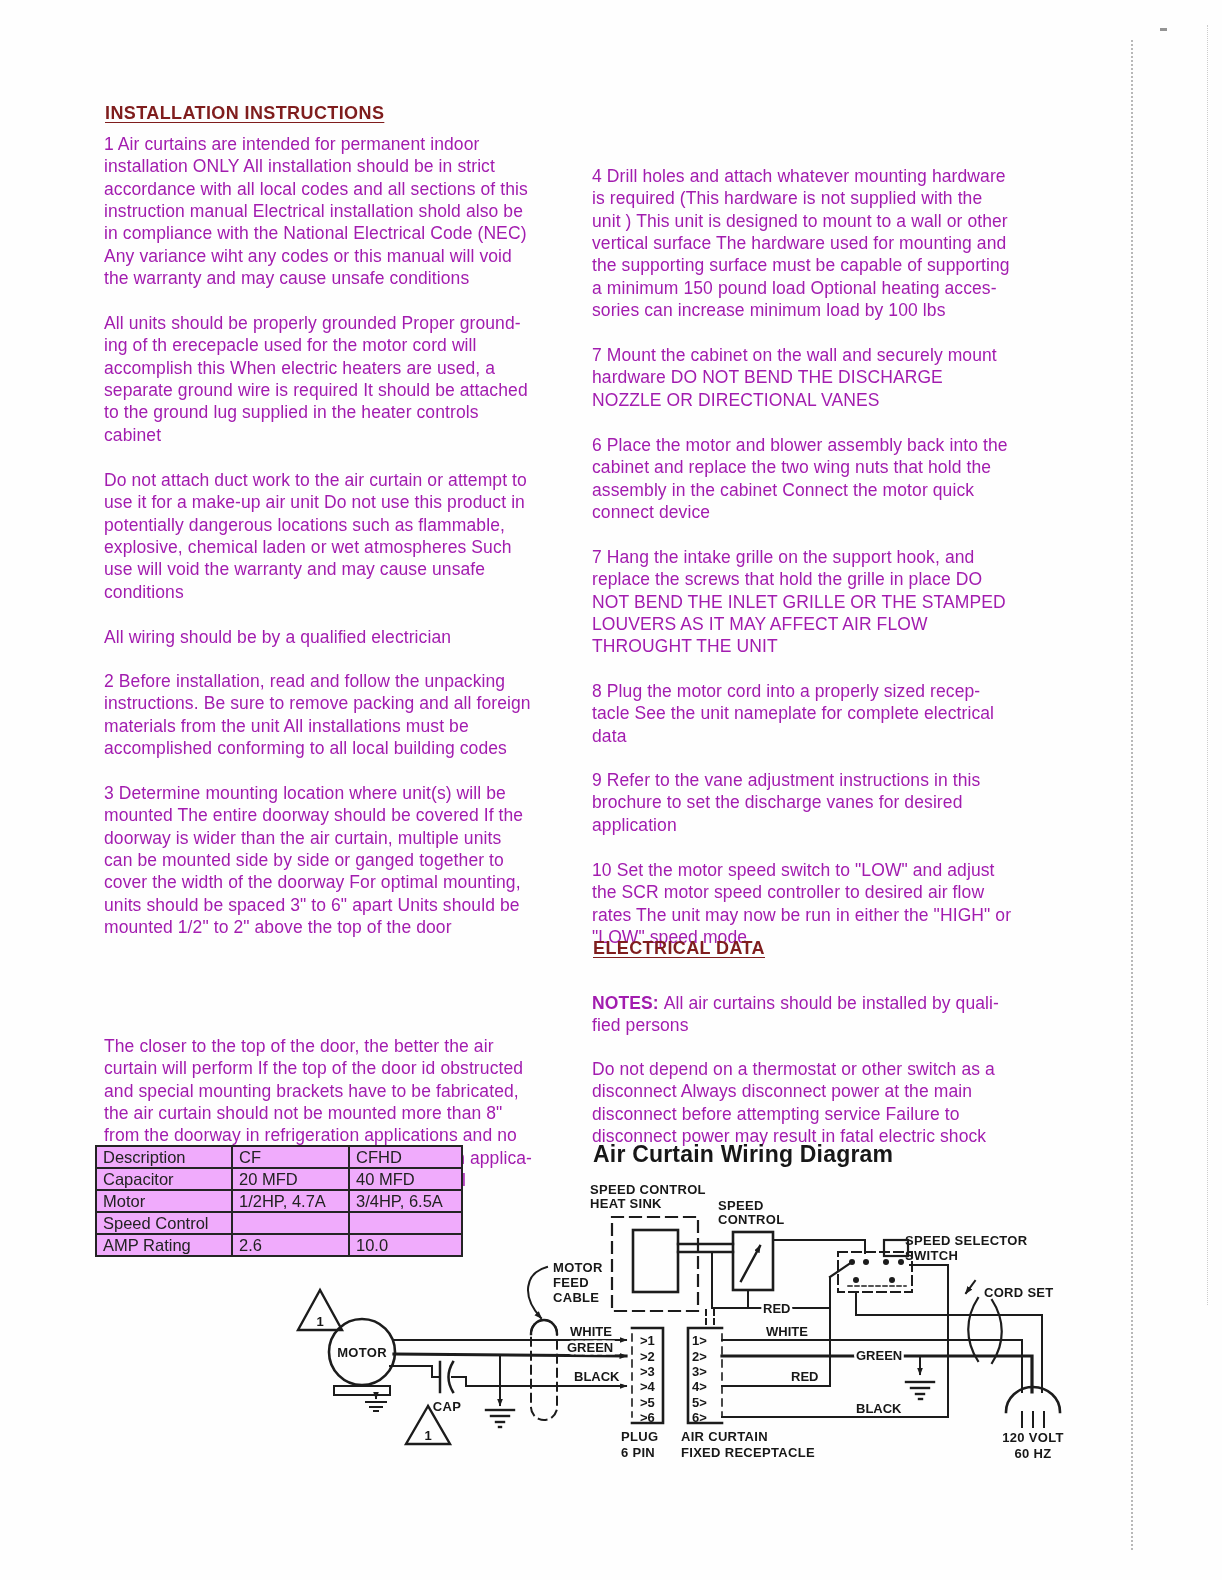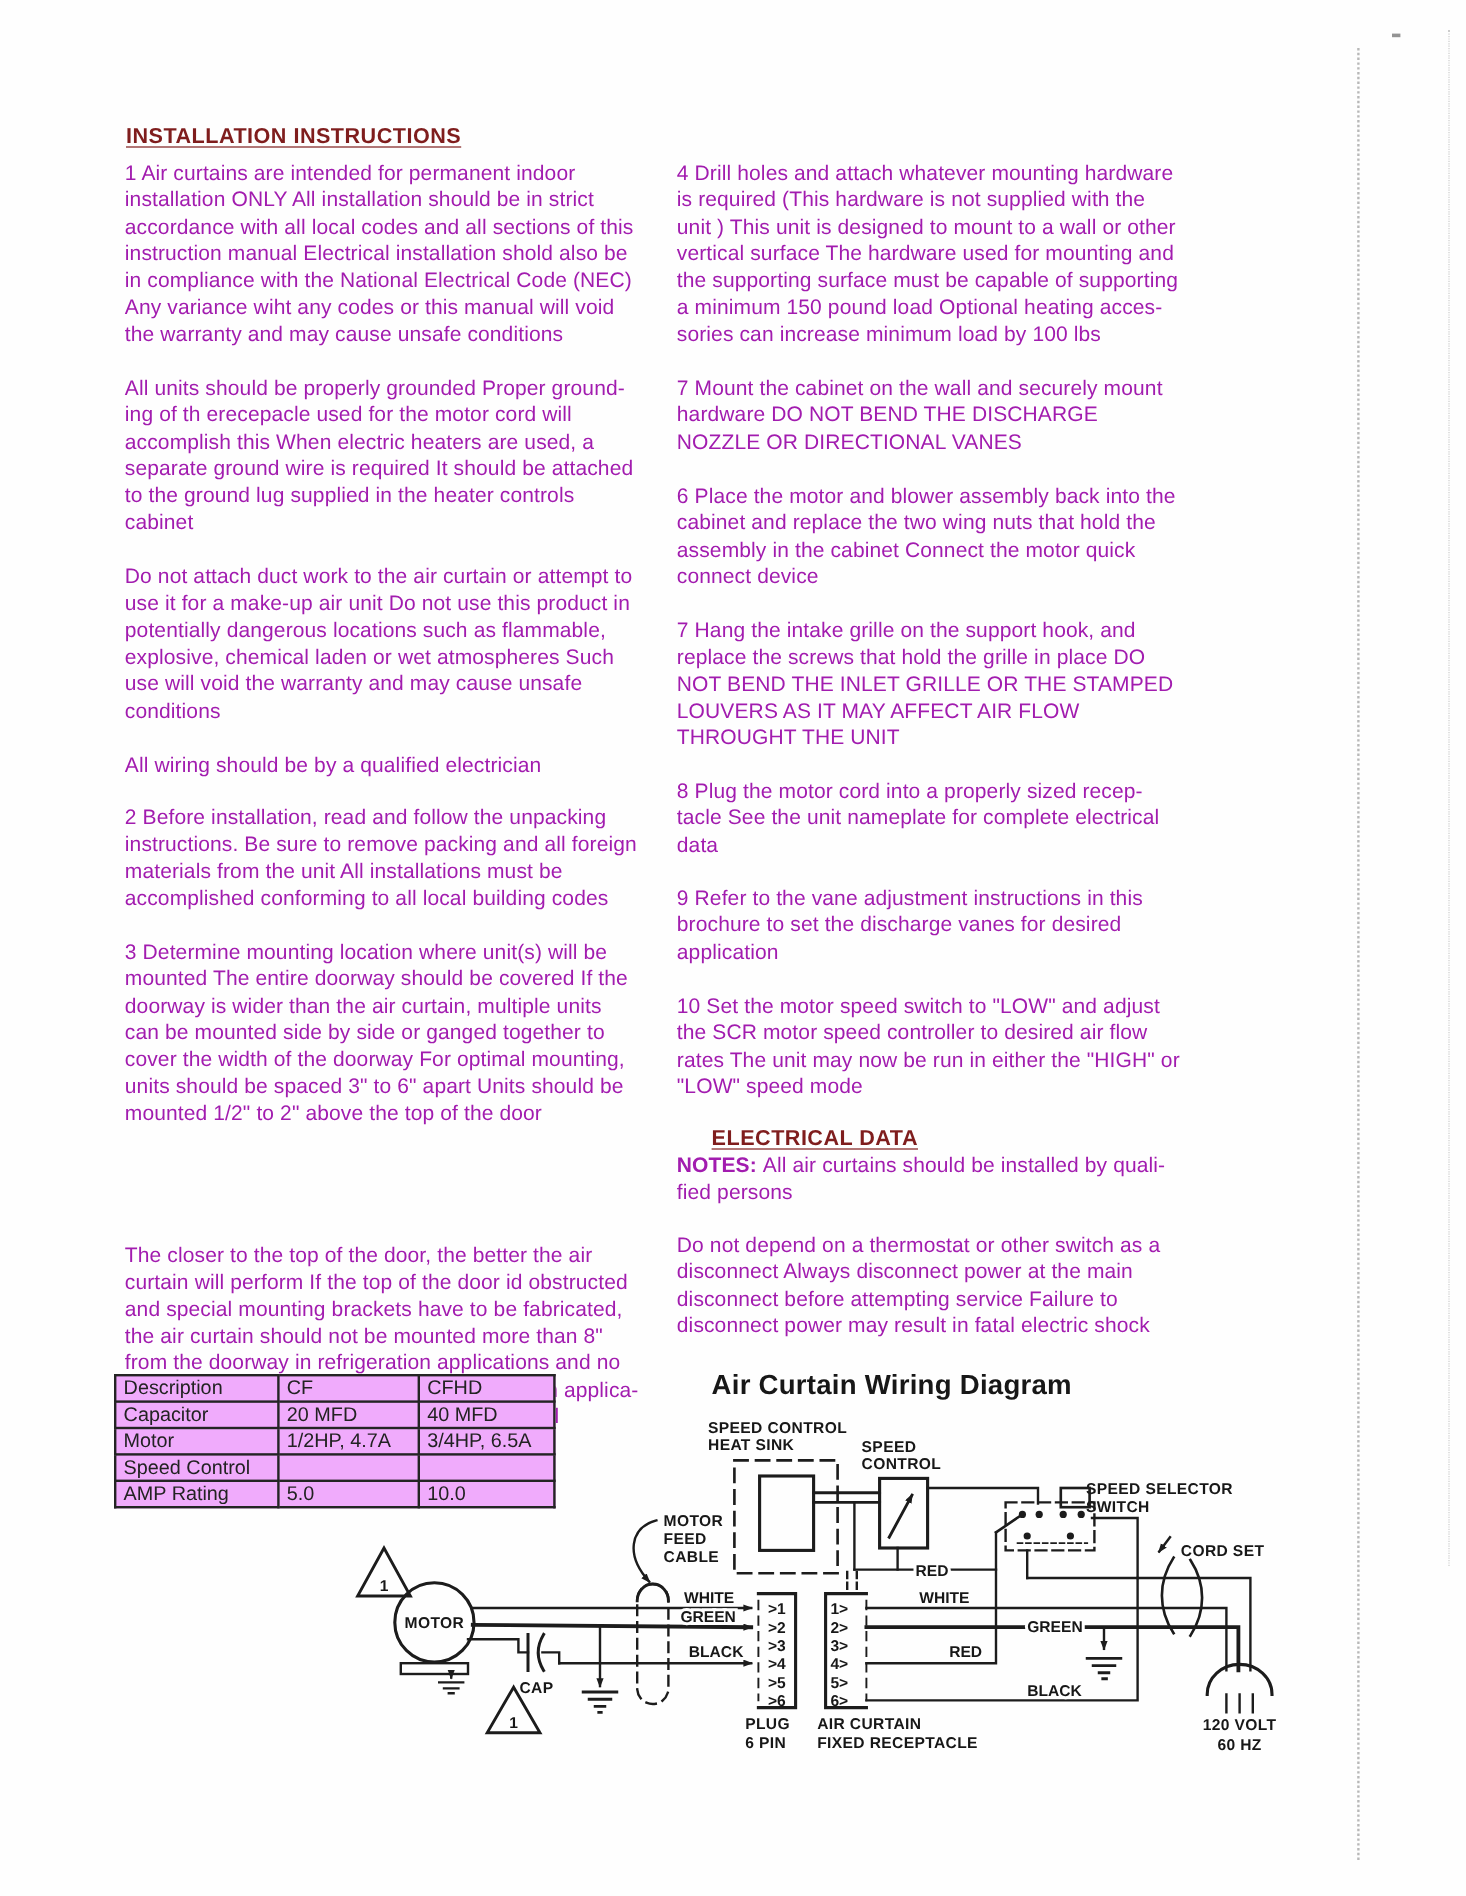--- a/index.html
+++ b/index.html
@@ -9,21 +9,21 @@
     font-family:"Liberation Sans",sans-serif;
     overflow:hidden;
   }
   .para{
     position:absolute;
     font-size:17.5px;line-height:22.35px;
     white-space:pre-line;letter-spacing:0.1px;
     color:#a21caf;
   }
   .colL{left:104px;width:478px;}
-  .colR{left:564px;width:482px;}
+  .colR{left:592px;width:482px;margin-top:32px;}
   .hdr{
     position:absolute;font-weight:bold;font-size:18px;
     text-decoration:underline;text-underline-offset:3px;
     letter-spacing:0.4px;color:#7f1d1d;
   }
   .b{font-weight:bold;}
   table.spec{
     position:absolute;left:95px;top:1145px;
     border-collapse:collapse;background:#f0abfc;
   }
@@ -140,21 +140,21 @@
     <td>1/2HP, 4.7A</td>
     <td>3/4HP, 6.5A</td>
   </tr>
   <tr>
     <td>Speed Control</td>
     <td></td>
     <td></td>
   </tr>
   <tr>
     <td>AMP Rating</td>
-    <td>5.0</td>
+    <td>2.6</td>
     <td>10.0</td>
   </tr>
 </tbody>
   </table>
 
 <svg style="position:absolute;left:280px;top:1120px;" width="830" height="358" viewBox="280 1120 830 358" stroke-linecap="square" fill="none">
   <defs>
     <marker id="arr" markerWidth="9" markerHeight="8" refX="6.5" refY="3" orient="auto" markerUnits="userSpaceOnUse">
       <path d="M0,0 L8,3 L0,6 z" fill="#1c1c1c" stroke="none"></path>
     </marker>

